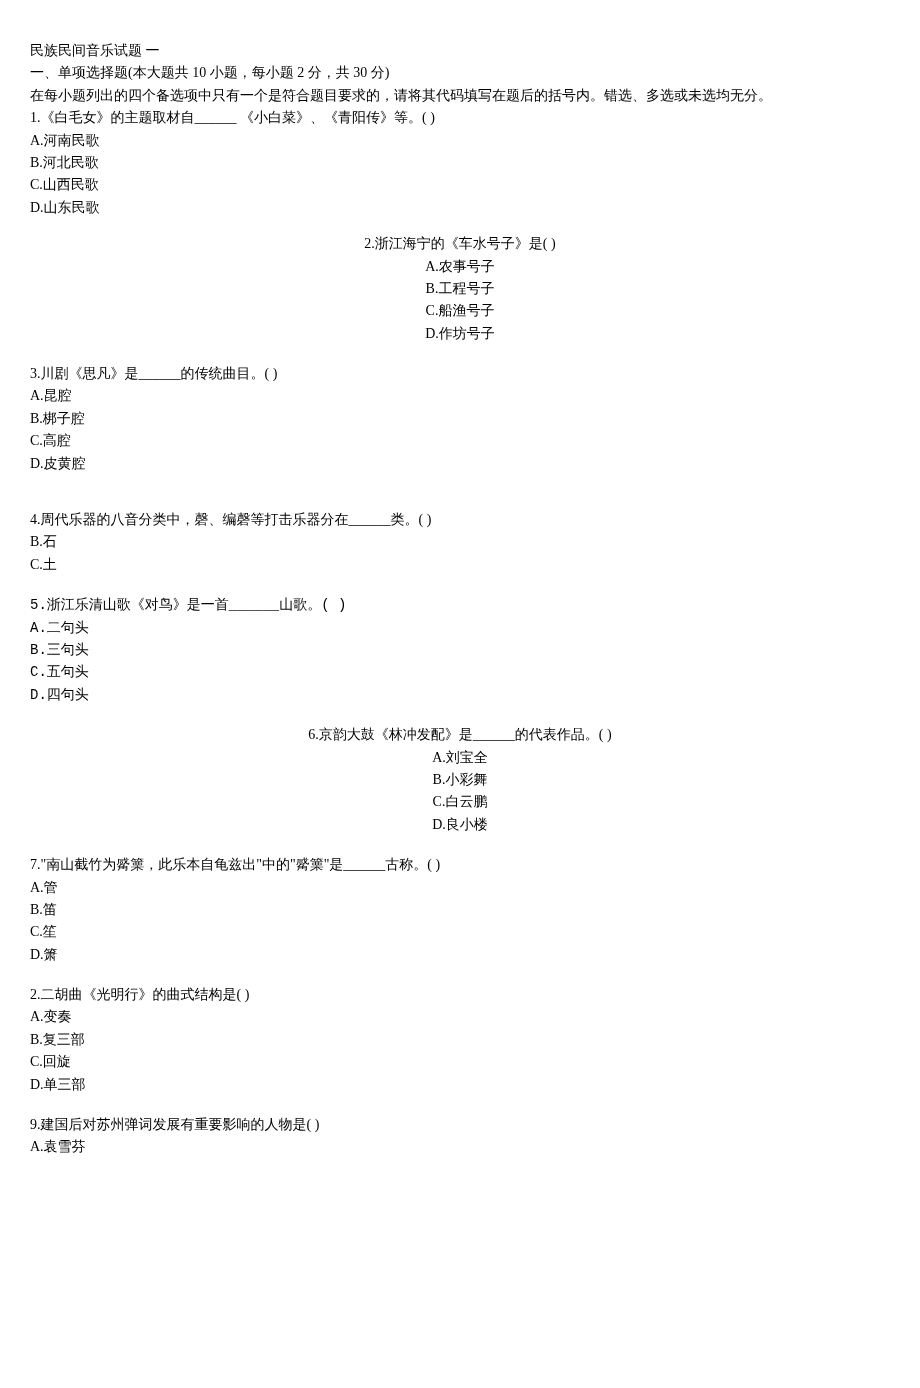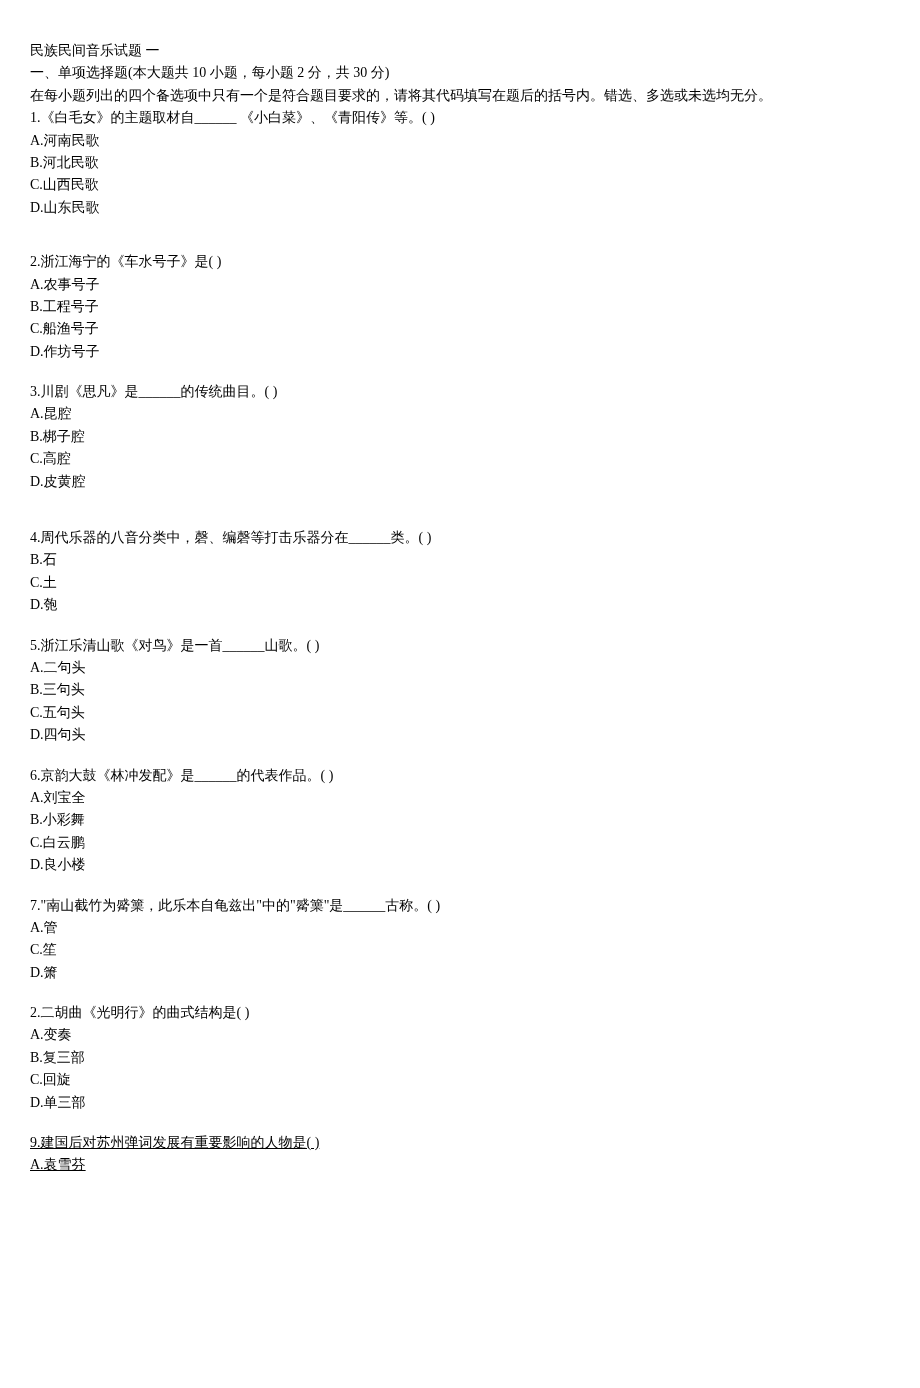--- a/index.html
+++ b/index.html
@@ -32,64 +32,64 @@
 <div class="line">在每小题列出的四个备选项中只有一个是符合题目要求的，请将其代码填写在题后的括号内。错选、多选或未选均无分。</div>
 
 <div id="questions-container">
     <div class="">
       <div class="line">1.《白毛女》的主题取材自______ 《小白菜》、《青阳传》等。( )</div>
       <div class="line option">A.河南民歌</div>
       <div class="line option">B.河北民歌</div>
       <div class="line option">C.山西民歌</div>
       <div class="line option">D.山东民歌</div>
     </div>
-    <div class="block" style="margin-top: 32px;">
+    <div class="block" style="margin-top: 14px; text-align: center;">
       <div class="line">2.浙江海宁的《车水号子》是( )</div>
       <div class="line option">A.农事号子</div>
       <div class="line option">B.工程号子</div>
       <div class="line option">C.船渔号子</div>
       <div class="line option">D.作坊号子</div>
     </div>
     <div class="block" style="">
       <div class="line">3.川剧《思凡》是______的传统曲目。( )</div>
       <div class="line option">A.昆腔</div>
       <div class="line option">B.梆子腔</div>
       <div class="line option">C.高腔</div>
       <div class="line option">D.皮黄腔</div>
     </div>
     <div class="block" style="margin-top: 34px;">
       <div class="line">4.周代乐器的八音分类中，磬、编磬等打击乐器分在______类。( )</div>
       <div class="line option">B.石</div>
       <div class="line option">C.土</div>
-      <div class="line option">D.匏</div>
     </div>
-    <div class="block" style="margin-top: 18px;">
+    <div class="block" style="margin-top: 18px; font-family: Liberation Mono, monospace;">
       <div class="line">5.浙江乐清山歌《对鸟》是一首______山歌。( )</div>
       <div class="line option">A.二句头</div>
       <div class="line option">B.三句头</div>
       <div class="line option">C.五句头</div>
       <div class="line option">D.四句头</div>
     </div>
-    <div class="block" style="margin-top: 18px;">
+    <div class="block" style="margin-top: 18px; text-align: center;">
       <div class="line">6.京韵大鼓《林冲发配》是______的代表作品。( )</div>
       <div class="line option">A.刘宝全</div>
       <div class="line option">B.小彩舞</div>
       <div class="line option">C.白云鹏</div>
       <div class="line option">D.良小楼</div>
     </div>
     <div class="block" style="margin-top: 18px;">
       <div class="line">7."南山截竹为觱篥，此乐本自龟兹出"中的"觱篥"是______古称。( )</div>
       <div class="line option">A.管</div>
+      <div class="line option">B.笛</div>
       <div class="line option">C.笙</div>
       <div class="line option">D.箫</div>
     </div>
     <div class="block" style="margin-top: 18px;">
       <div class="line">2.二胡曲《光明行》的曲式结构是( )</div>
       <div class="line option">A.变奏</div>
       <div class="line option">B.复三部</div>
       <div class="line option">C.回旋</div>
       <div class="line option">D.单三部</div>
     </div>
-    <div class="block" style="margin-top: 0; text-decoration: underline;">
+    <div class="block" style="margin-top: 0;">
       <div class="line">9.建国后对苏州弹词发展有重要影响的人物是( )</div>
       <div class="line option">A.袁雪芬</div>
     </div>
   </div>
 
 </body></html>

